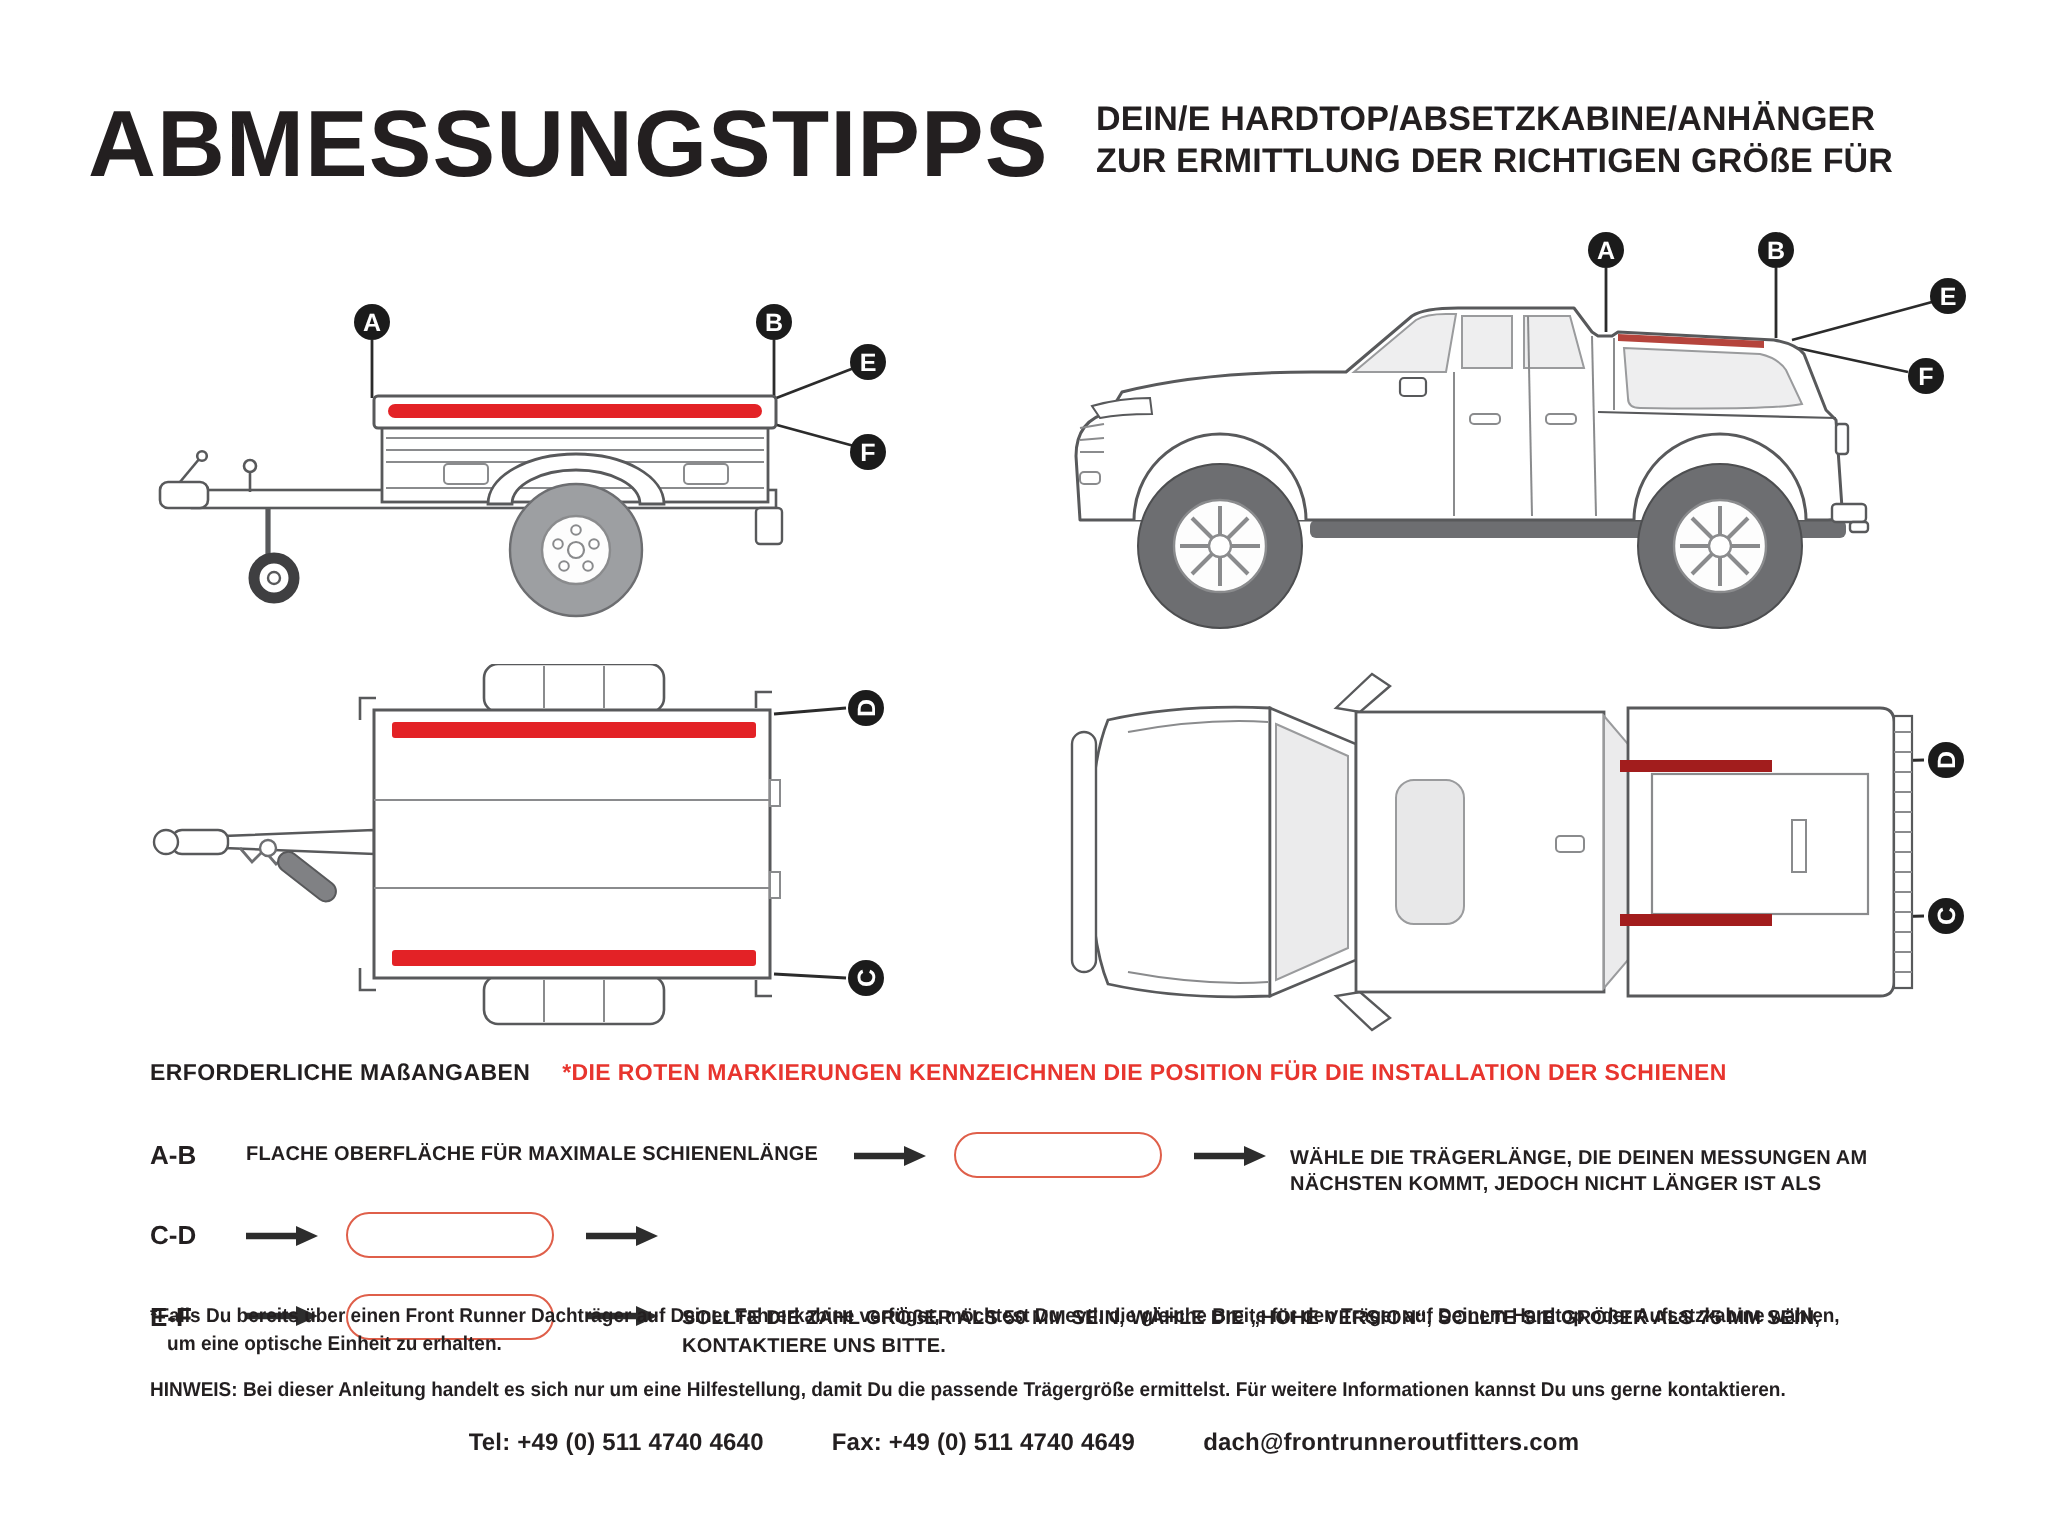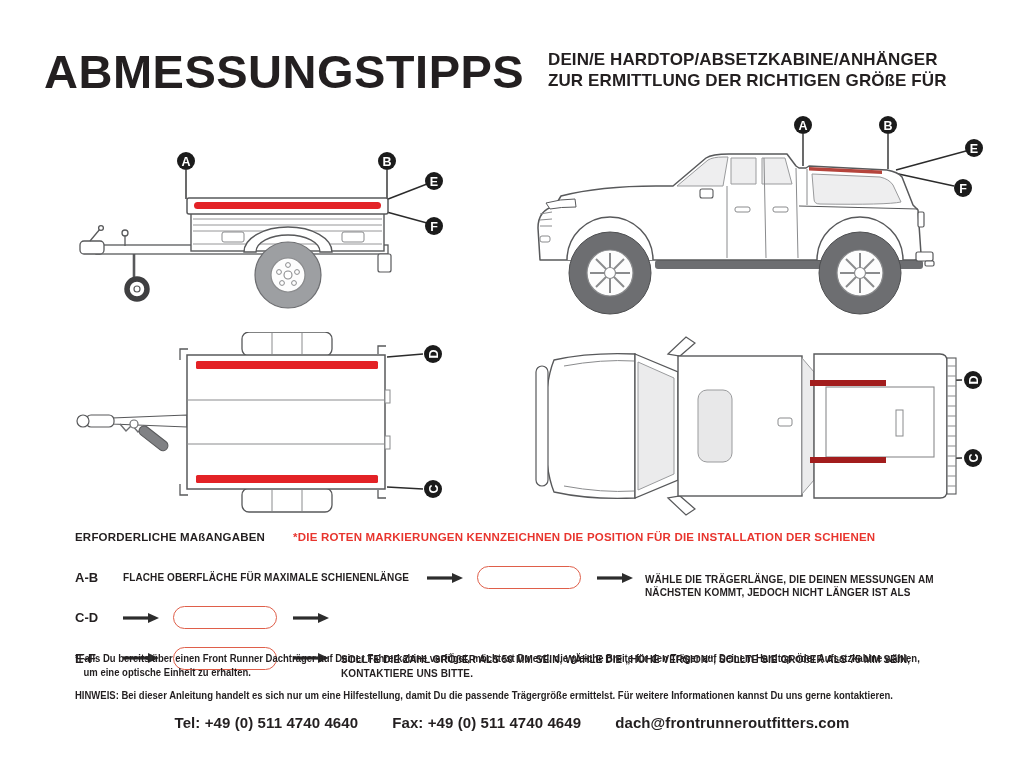--- a/index.html
+++ b/index.html
@@ -15,41 +15,41 @@
   .subtitle{
     left:548px;top:49px;font-size:17px;font-weight:bold;line-height:1.26;letter-spacing:0.1px;
   }
   svg.panel{position:absolute;}
   #trailer-side{left:30px;top:118px;}
   #truck-side{left:530px;top:110px;}
   #trailer-top{left:30px;top:332px;}
   #truck-top{left:530px;top:332px;}
 
   .meas{left:75px;top:531px;width:888px;}
-  .meas-head{display:flex;gap:28px;font-size:11.5px;font-weight:bold;letter-spacing:0.2px;}
+  .meas-head{display:flex;gap:16px;font-size:11.5px;font-weight:bold;letter-spacing:0.2px;}
   .meas-note{color:#e8352e;}
   .meas-rows{margin-top:13px;display:flex;flex-direction:column;gap:7px;}
   .meas-row{display:flex;align-items:center;}
   .code{width:48px;font-size:13px;font-weight:bold;flex:0 0 auto;}
   .desc{width:296px;font-size:10px;font-weight:bold;line-height:1.3;flex:0 0 auto;padding-right:8px;letter-spacing:0.1px;}
   .arrow{flex:0 0 auto;margin-right:14px;}
   .arrow2{flex:0 0 auto;margin-right:12px;}
   .pill{
     flex:0 0 auto;width:102px;height:21px;border:1.6px solid #df5f4a;
     border-radius:12px;margin-right:16px;background:#fff;
   }
   .inst{flex:1;font-size:10px;font-weight:bold;line-height:1.32;letter-spacing:0.1px;margin-top:17px;}
 
   .footnote{left:75px;top:652px;width:940px;font-size:10px;font-weight:bold;line-height:1.4;
     transform:scaleX(0.95);transform-origin:0 0;white-space:nowrap;}
   .footnote .l2{padding-left:9px;}
   .hinweis{left:75px;top:690px;width:960px;font-size:10px;font-weight:bold;white-space:nowrap;
     transform:scaleX(0.95);transform-origin:0 0;}
   .contact{left:0;top:714px;width:1024px;display:flex;justify-content:center;gap:34px;
-    font-size:15px;font-weight:bold;letter-spacing:0.1px;}
+    font-size:12px;font-weight:bold;letter-spacing:0.1px;}
 </style>
 </head>
 <body>
 
 <div class="abs title">ABMESSUNGSTIPPS</div>
 <div class="abs subtitle">
   <div>DEIN/E HARDTOP/ABSETZKABINE/ANHÄNGER</div>
   <div>ZUR ERMITTLUNG DER RICHTIGEN GRÖßE FÜR</div>
 </div>
 

